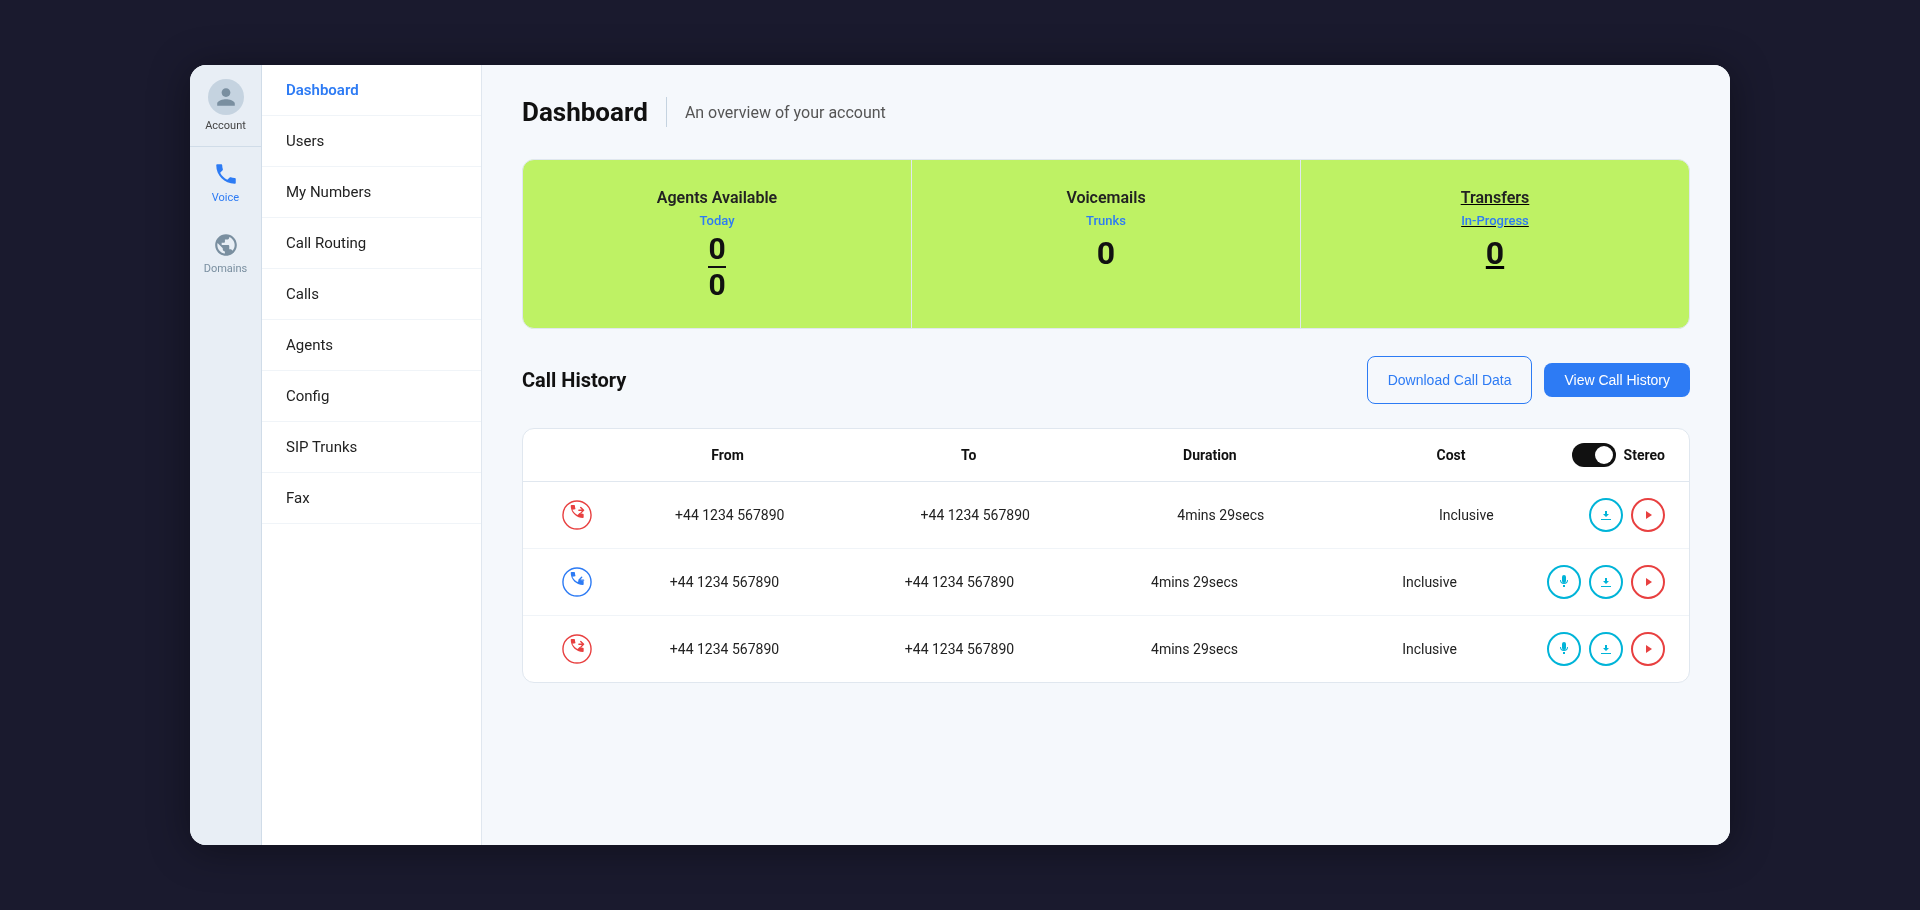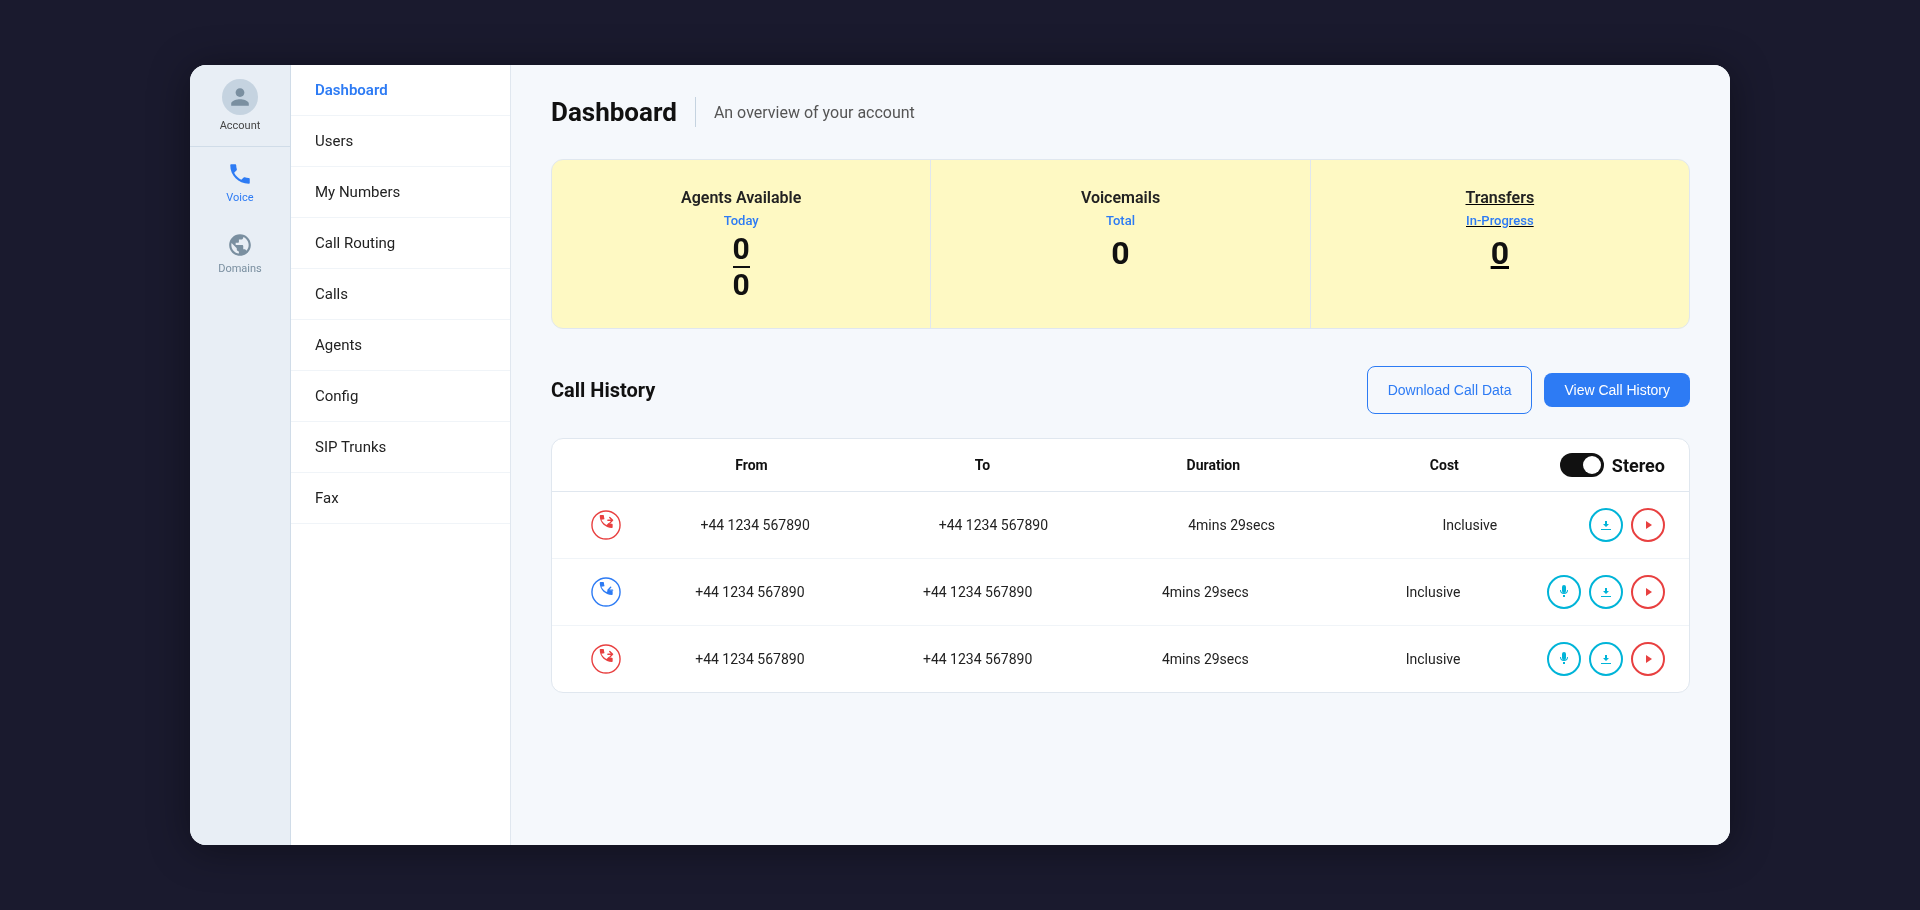--- a/index.html
+++ b/index.html
@@ -16,21 +16,21 @@
       width: 1540px;
       height: 780px;
       background: #f0f4f8;
       border-radius: 16px;
       overflow: hidden;
       display: flex;
       box-shadow: 0 4px 40px rgba(0,0,0,0.4);
     }
     
     .sidebar {
-      width: 101px;
+      width: 72px;
       background: #e8eef5;
       display: flex;
       flex-direction: column;
       align-items: center;
       padding-top: 0;
       border-right: 1px solid #d0dce8;
       flex-shrink: 0;
     }
     .sidebar-account {
       display: flex;
@@ -115,24 +115,24 @@
       background: #c5d3e0;
     }
     .page-subtitle {
       font-size: 16px;
       color: #555;
     }
     
     .stats-row {
       display: flex;
       gap: 0;
-      background: #fef9c3;
+      background: #bef264;
       border-radius: 12px;
       border: 1px solid #e0e7ef;
-      margin-bottom: 37px;
+      margin-bottom: 27px;
       overflow: hidden;
     }
     .stat-card {
       flex: 1;
       padding: 28px 36px;
       border-right: 1px solid #e0e7ef;
       display: flex;
       flex-direction: column;
       align-items: center;
       gap: 6px;
@@ -246,21 +246,21 @@
     .toggle-knob {
       position: absolute;
       right: 3px;
       top: 3px;
       width: 18px;
       height: 18px;
       border-radius: 50%;
       background: #fff;
     }
     .stereo-label {
-      font-size: 18px;
+      font-size: 14px;
       font-weight: 700;
       color: #111;
     }
     .table-data-row {
       display: grid;
       grid-template-columns: 60px 1fr 1fr 1fr 1fr auto;
       padding: 16px 24px;
       border-bottom: 1px solid #f0f4f8;
       align-items: center;
     }
@@ -351,21 +351,21 @@
         <div class="stat-title">Agents Available</div>
         <div class="stat-subtitle">Today</div>
         <div class="stat-value-fraction">
           <span class="num">0</span>
           <span class="denom">0</span>
         </div>
       </div>
 
       <div class="stat-card">
         <div class="stat-title">Voicemails</div>
-        <div class="stat-subtitle">Total</div>
+        <div class="stat-subtitle">Trunks</div>
         <div class="stat-value">0</div>
       </div>
 
       <div class="stat-card">
         <div class="stat-title">Transfers</div>
         <div class="stat-subtitle">In-Progress</div>
         <div class="stat-value">0</div>
       </div>
     </div>
 

